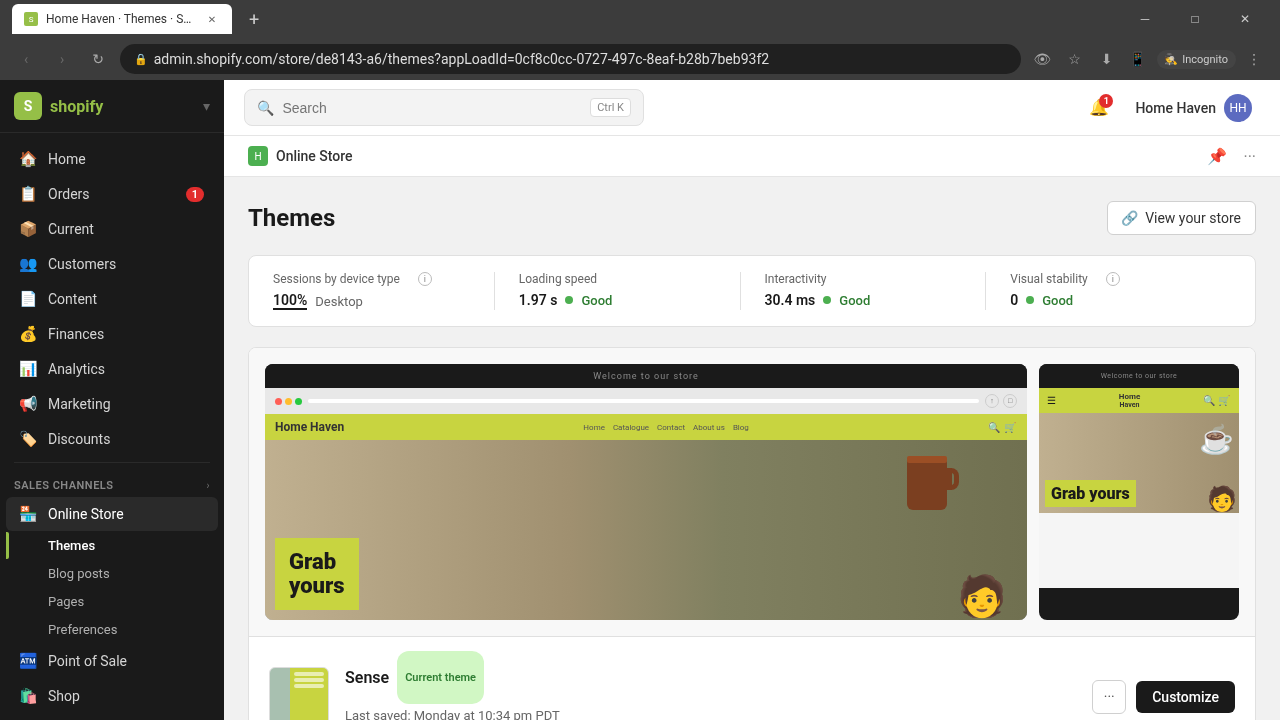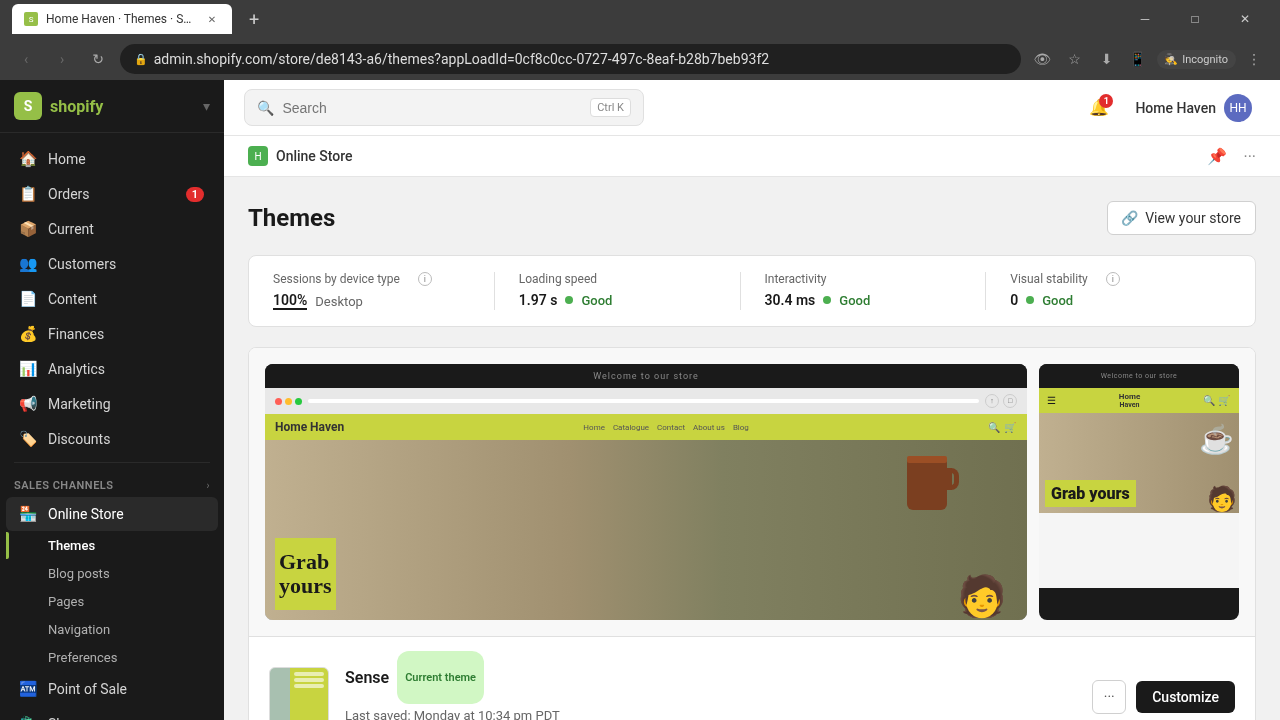--- a/index.html
+++ b/index.html
@@ -102,21 +102,21 @@
     .mock-url-bar { flex: 1; background: white; border-radius: 3px; padding: 2px 6px; font-size: 8px; color: #888; }
     .mock-actions { display: flex; gap: 4px; }
     .mock-action-btn { width: 14px; height: 14px; border-radius: 50%; border: 1px solid #ccc; display: flex; align-items: center; justify-content: center; font-size: 7px; color: #666; }
     .mock-site-header { background: #c8d440; padding: 6px 10px; display: flex; align-items: center; justify-content: space-between; font-size: 9px; color: #333; }
     .mock-site-title { font-weight: 700; font-size: 12px; }
     .mock-nav { display: flex; gap: 8px; font-size: 8px; color: #555; }
     .mock-site-actions { display: flex; gap: 4px; font-size: 10px; color: #555; }
     .mock-hero { background: #d4d4d4; position: relative; overflow: hidden; }
     .mock-hero-img { width: 100%; height: 180px; background: linear-gradient(135deg, #c8c8c8 0%, #a0a0a0 50%, #888 100%); display: flex; align-items: center; justify-content: center; overflow: hidden; position: relative; }
 
-    .yellow-box { background: #c8d440; padding: 12px 4px; position: absolute; bottom: 10px; left: 10px; font-family: Liberation Serif, serif; }
+    .yellow-box { background: #c8d440; padding: 12px 14px; position: absolute; bottom: 10px; left: 10px; }
     .grab-text { font-size: 22px; font-weight: 900; color: #1a1a1a; line-height: 1.1; }
 
     
     .mock-mobile-header { background: #c8d440; padding: 4px 8px; display: flex; align-items: center; justify-content: space-between; }
     .mock-mobile-hero { background: #d0d0d0; height: 100px; position: relative; overflow: hidden; }
     .mock-mobile-grab { position: absolute; bottom: 6px; left: 6px; background: #c8d440; padding: 4px 6px; font-size: 16px; font-weight: 900; }
 
     
     .theme-info-bar { display: flex; align-items: center; padding: 14px 20px; background: white; border-top: 1px solid #e0e0e0; }
     .theme-thumbnail { width: 60px; height: 60px; background: #e8e8e8; border-radius: 6px; overflow: hidden; margin-right: 16px; border: 1px solid #ddd; display: flex; align-items: stretch; }
@@ -238,23 +238,20 @@
       <div class="sidebar-sub-item active" style="position:relative;">
         <span>Themes</span>
       </div>
       <div class="sidebar-sub-item">
         <span>Blog posts</span>
       </div>
       <div class="sidebar-sub-item">
         <span>Pages</span>
       </div>
       <div class="sidebar-sub-item">
-        <span>Navigation</span>
-      </div>
-      <div class="sidebar-sub-item">
         <span>Preferences</span>
       </div>
 
       <div class="sidebar-item">
         <div class="sidebar-item-icon">🏧</div>
         <span class="sidebar-item-label">Point of Sale</span>
       </div>
       <div class="sidebar-item">
         <div class="sidebar-item-icon">🛍️</div>
         <span class="sidebar-item-label">Shop</span>

